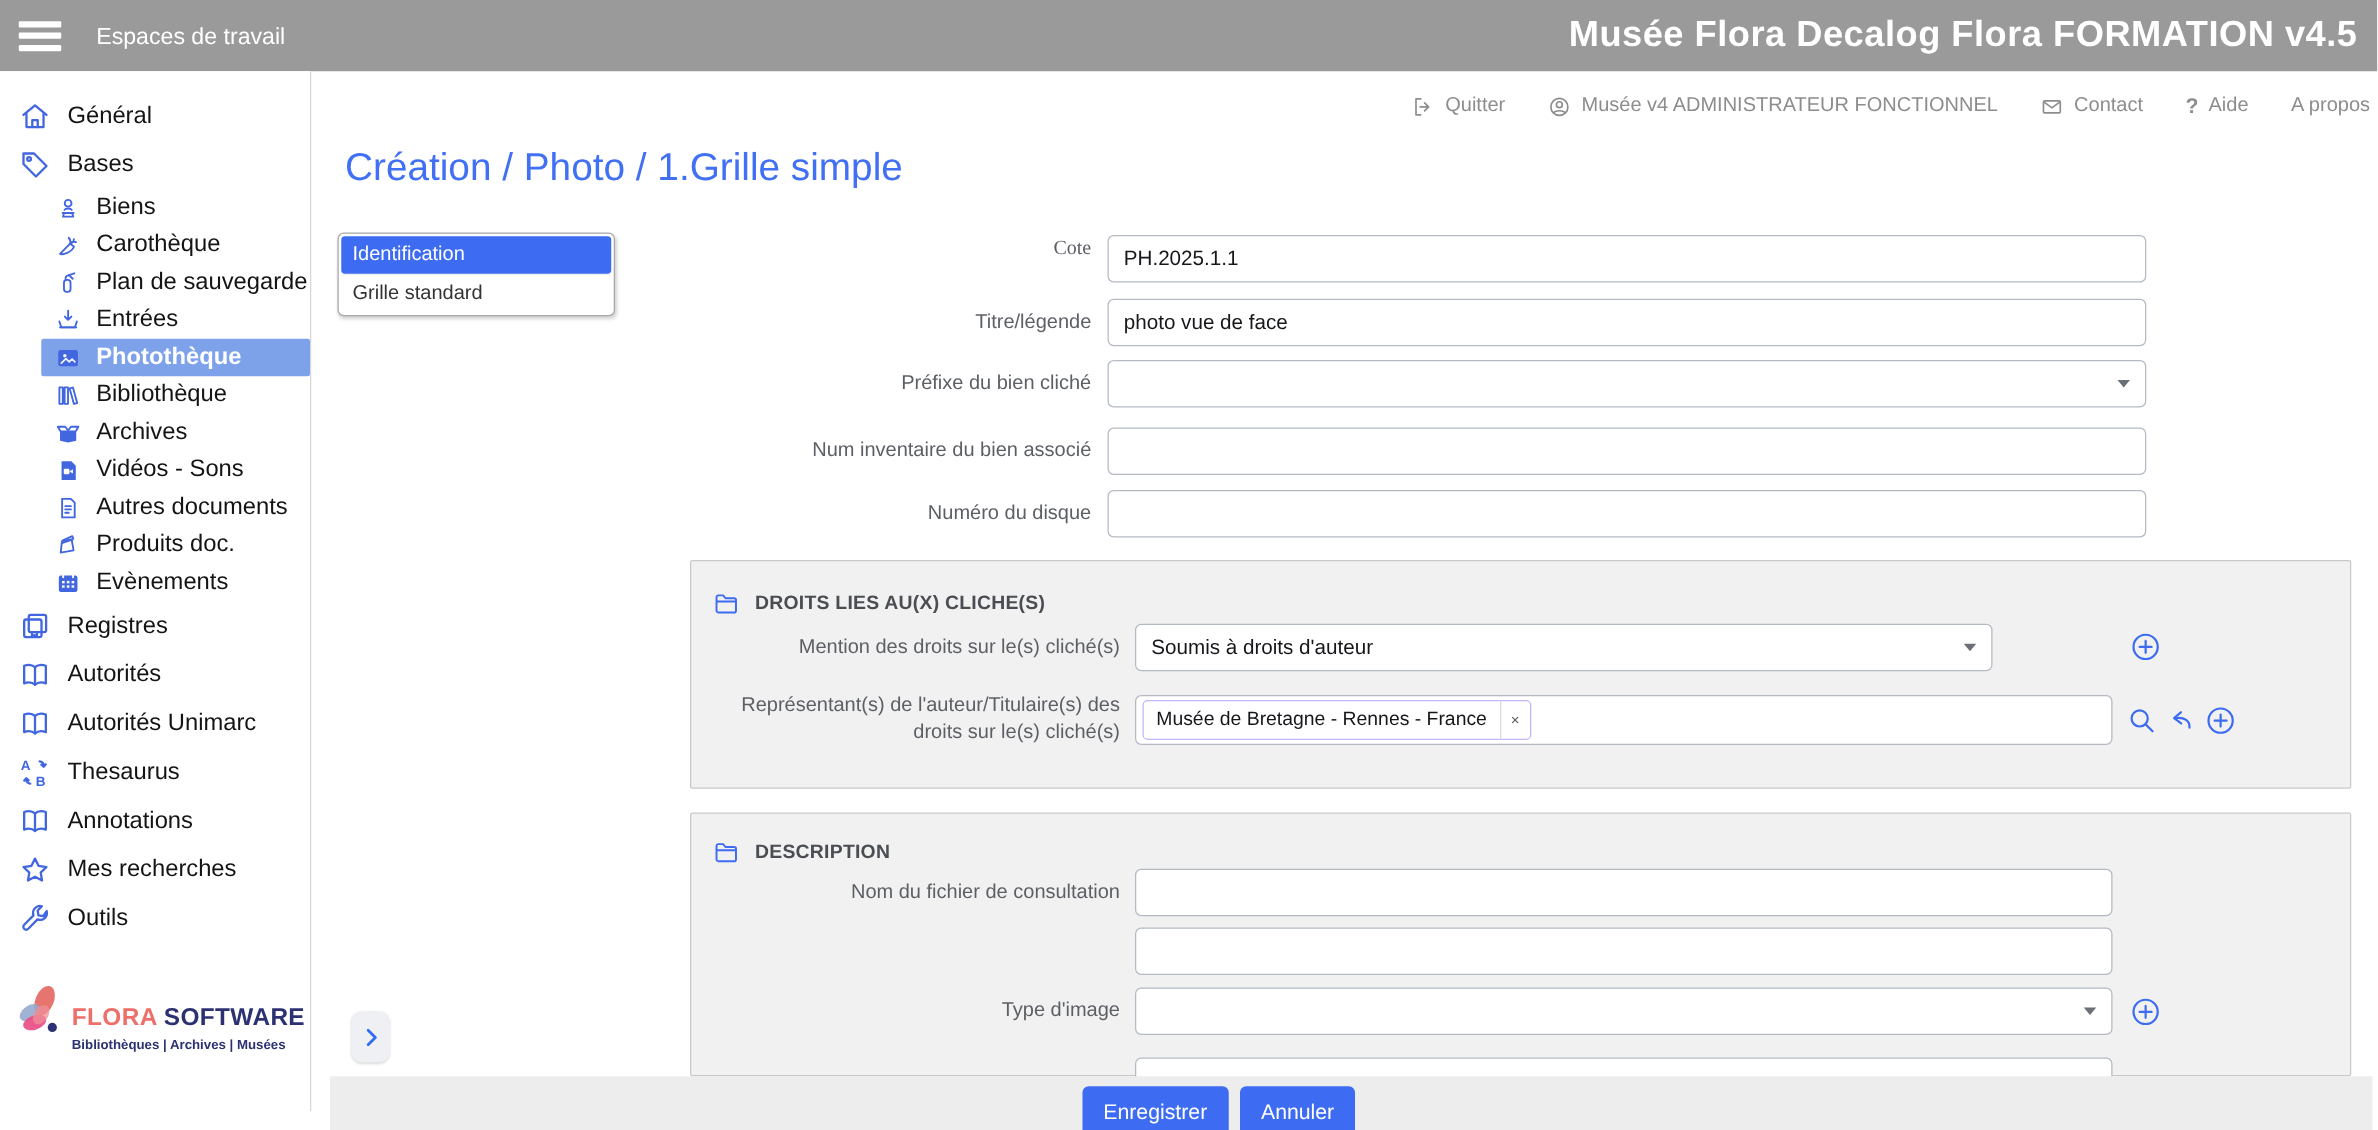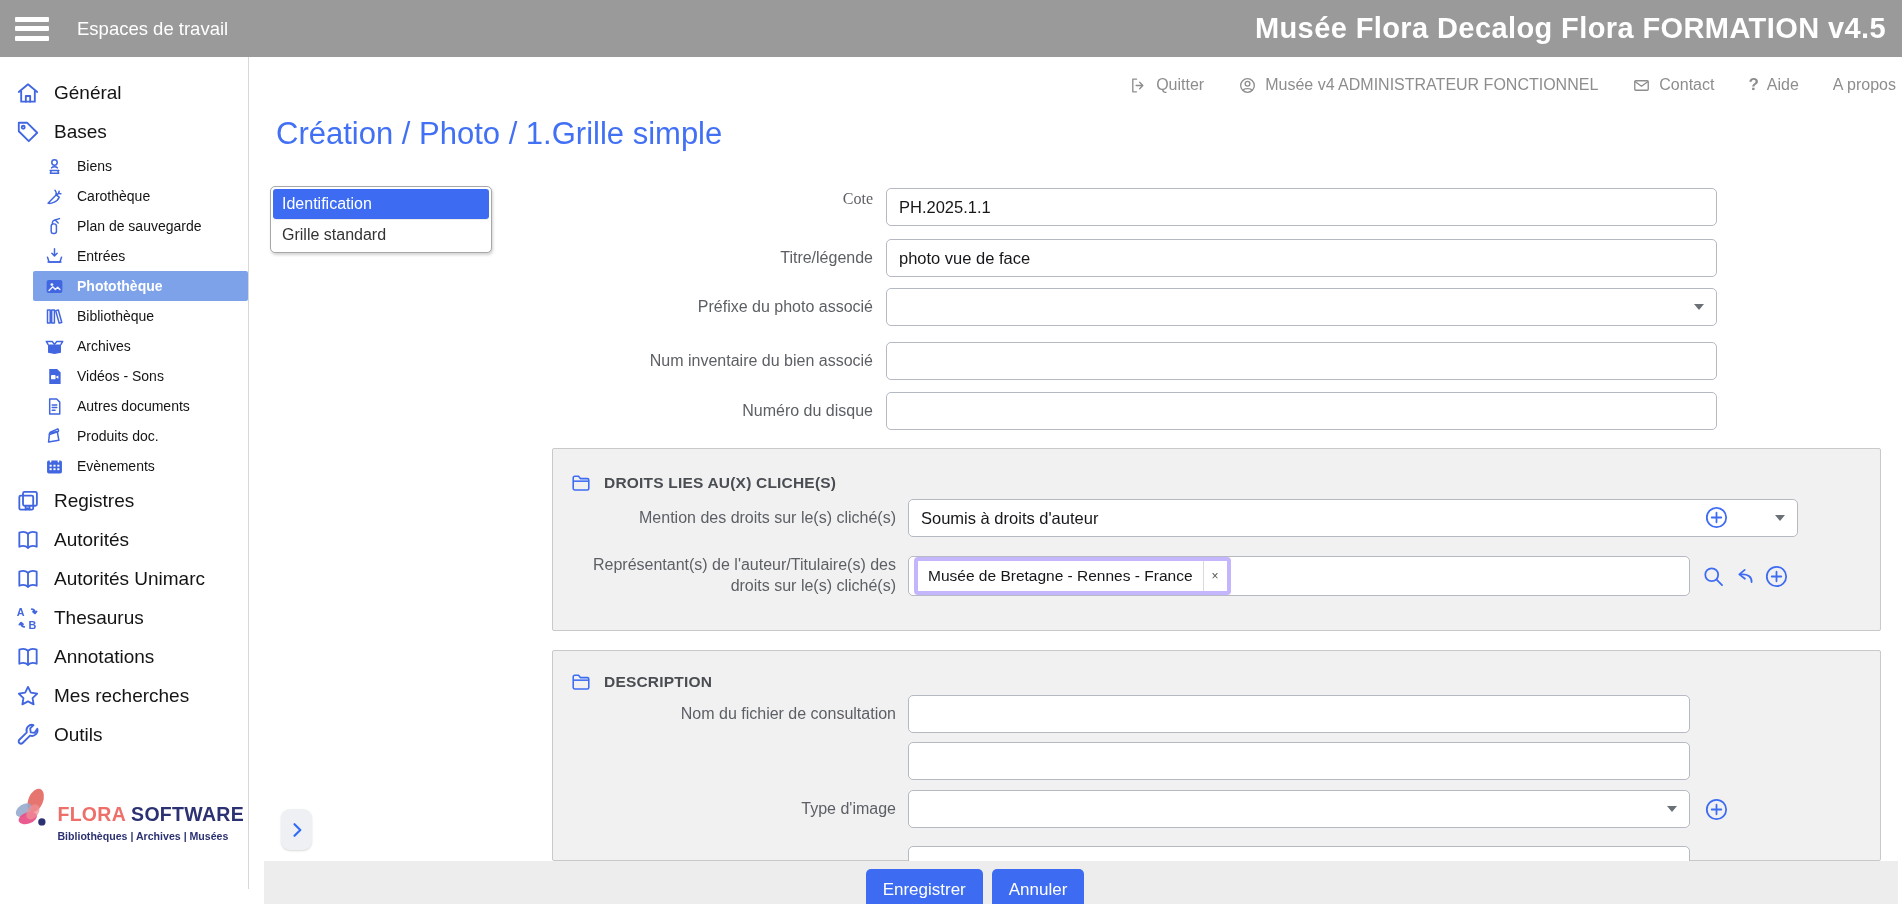--- a/index.html
+++ b/index.html
@@ -10,21 +10,21 @@
   .topbar{position:absolute;top:0;left:0;right:0;height:57px;background:#9a9a9a;display:flex;align-items:center}
   .burger{width:34px;height:24px;margin-left:15px;display:flex;flex-direction:column;justify-content:space-between;cursor:pointer}
   .burger span{height:5px;background:#fff;border-radius:1px}
   .ws-label{color:#fff;font-size:18.5px;margin-left:28px}
   .app-title{margin-left:auto;margin-right:16px;color:#fff;font-size:29px;font-weight:700;letter-spacing:.4px}
 
   
   .sidebar{position:absolute;top:57px;left:0;width:249px;bottom:15px;background:#fff;border-right:1px solid #d8d8d8;padding-top:16px;box-sizing:border-box}
   .side-item{display:flex;align-items:center;height:39px;padding-left:15px;cursor:pointer;color:#141414;font-size:19px}
   .side-item .ic{width:26px;height:26px;margin-right:13px;display:flex;align-items:center;justify-content:center;color:#4166e0;flex:none}
-  .side-item.sub{height:30px;padding-left:44px;font-size:14px}
+  .side-item.sub{height:30px;padding-left:44px;font-size:19px}
   .side-item.sub .ic{width:21px;height:21px;margin-right:12px}
   .side-item.selected{background:#7da2ea;color:#fff;font-weight:700;margin-left:33px;margin-right:0;padding-left:11px;border-radius:2px}
 
   
   .logo{position:absolute;left:12px;top:770px;width:232px;display:flex;align-items:center}
   .logo-txt{margin-left:6px;padding-top:26px}
   .brand{font-size:19.5px;font-weight:700;letter-spacing:.3px;white-space:nowrap}
   .brand .b1{color:#ee6f6a}.brand .b2{color:#2c3172}
   .tagline{font-size:10.6px;font-weight:700;color:#2c3172;margin-top:4px;white-space:nowrap}
 
@@ -41,21 +41,21 @@
   .tab.selected{background:#3d6cf2;color:#fff}
   .tab + .tab{border-top:1px solid #ececec}
 
   
   .flabel{position:absolute;display:flex;align-items:center;justify-content:flex-end;text-align:right;color:#5c5f64;font-size:16px;line-height:1.3}
   .fld{position:absolute;background:#fff;border:1px solid #b4b9c2;border-radius:5px;font-size:16.5px;color:#15171a;padding:0 12px;box-sizing:border-box;font-family:inherit}
   input.fld{outline:none}
   .sel{display:flex;align-items:center;justify-content:space-between;cursor:pointer}
   .caret{width:0;height:0;border-left:5.5px solid transparent;border-right:5.5px solid transparent;border-top:6.5px solid #6b6f76;flex:none}
   .chipbox{display:flex;align-items:center;padding:0 5px}
-  .chip{display:inline-flex;align-items:stretch;height:30px;border:4px solid #c4b5fd;border-radius:4px;background:#fff;font-size:15.5px;color:#15171a;overflow:hidden}
+  .chip{display:inline-flex;align-items:stretch;height:30px;border:1px solid #c4b5fd;border-radius:4px;background:#fff;font-size:15.5px;color:#15171a;overflow:hidden}
   .chip-t{padding:0 10px;display:flex;align-items:center}
   .chip-x{padding:0 8px;border-left:1px solid #d8dadd;color:#555;font-size:12px;cursor:pointer;display:flex;align-items:center}
   .act{position:absolute;width:25px;height:25px;color:#3d6cf2;cursor:pointer}
   .act svg{width:100%;height:100%}
 
   
   .panel{position:absolute;background:#f1f1f2;border:1px solid #c9c9c9;border-radius:2px;box-sizing:border-box}
   .panel-h{position:absolute;display:flex;align-items:center;gap:12px;color:#4a4d52;font-weight:700;font-size:15.5px;letter-spacing:.2px}
   .panel-h .fic{width:22px;height:22px;color:#3d6cf2;display:flex}
 
@@ -374,31 +374,31 @@
     <div class="footer-btns">
       <button class="btn">Enregistrer</button>
       <button class="btn">Annuler</button>
     </div>
   </div>
 
 <div class="flabel" style="left: 420px; width: 453px; top: 180px; height: 38px; font-family: Liberation Serif, serif;">Cote</div>
     <input class="fld" value="PH.2025.1.1" style="left: 886px; top: 188px; width: 831px; height: 38px;">
     <div class="flabel" style="left: 420px; width: 453px; top: 239px; height: 38px;">Titre/légende</div>
     <input class="fld" value="photo vue de face" style="left: 886px; top: 239px; width: 831px; height: 38px;">
-    <div class="flabel" style="left: 420px; width: 453px; top: 288px; height: 38px;">Préfixe du photo associé</div>
+    <div class="flabel" style="left: 420px; width: 453px; top: 288px; height: 38px;">Préfixe du bien cliché</div>
     <div class="fld sel" style="left: 886px; top: 288px; width: 831px; height: 38px;">
       <span class="val"></span>
       <span class="caret"></span>
     </div>
     <div class="flabel" style="left: 420px; width: 453px; top: 342px; height: 38px;">Num inventaire du bien associé</div>
     <input class="fld" style="left: 886px; top: 342px; width: 831px; height: 38px;">
     <div class="flabel" style="left: 420px; width: 453px; top: 392px; height: 38px;">Numéro du disque</div>
     <input class="fld" style="left: 886px; top: 392px; width: 831px; height: 38px;">
     <div class="flabel" style="left: 560px; width: 336px; top: 499px; height: 38px;">Mention des droits sur le(s) cliché(s)</div>
-    <div class="fld sel" style="left: 908px; top: 499px; width: 890px; height: 38px; text-align: center;">
+    <div class="fld sel" style="left: 908px; top: 499px; width: 686px; height: 38px; text-align: center;">
       <span class="val">Soumis à droits d'auteur</span>
       <span class="caret"></span>
     </div>
     <div class="act" style="left: 1704px; top: 505px;">
       <svg viewBox="0 0 24 24" fill="none" stroke="currentColor" stroke-width="1.7" stroke-linecap="round" stroke-linejoin="round" style="width:25px;height:25px;display:block">
         <circle cx="12" cy="12" r="9.3"></circle>
         <path d="M12 7.4v9.2M7.4 12h9.2"></path>
       </svg>
     </div>
     <div class="flabel" style="left: 560px; width: 336px; top: 548px; height: 56px;">Représentant(s) de l'auteur/Titulaire(s) des droits sur le(s) cliché(s)</div>

